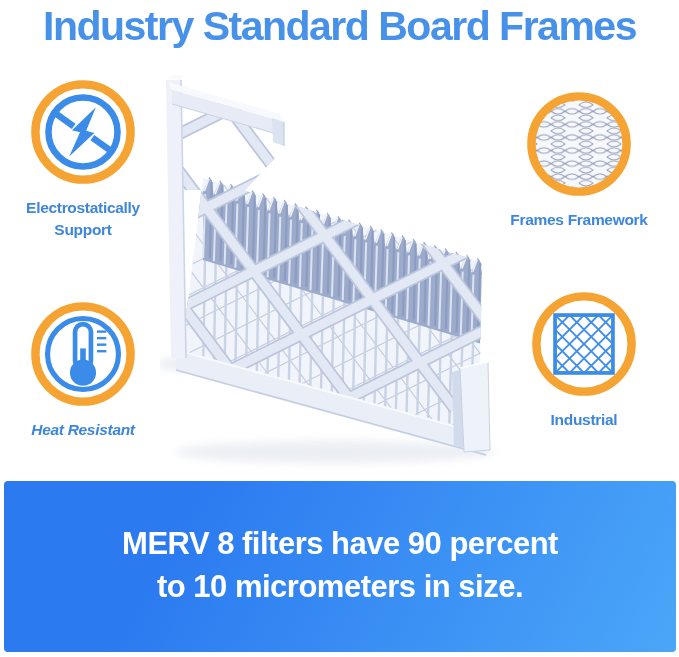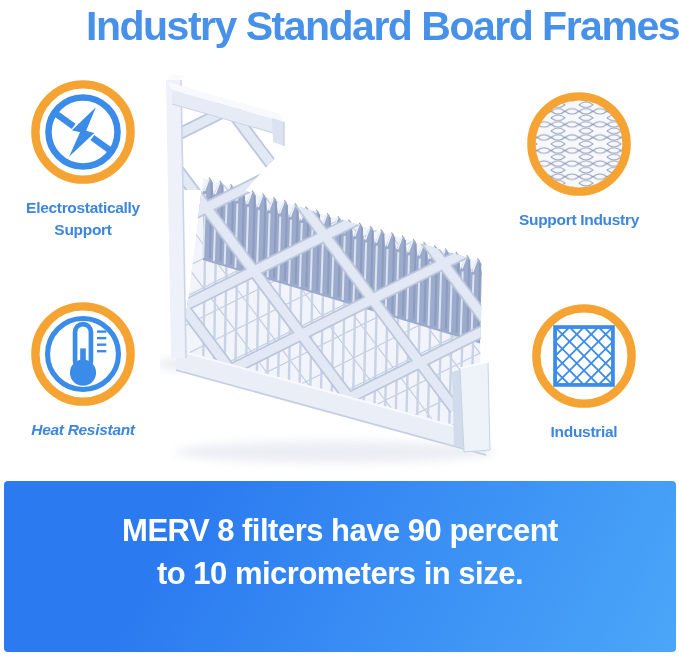--- a/index.html
+++ b/index.html
@@ -1,35 +1,35 @@
 <!DOCTYPE html>
 <html><head>
 <meta charset="utf-8">
 <style>
   html,body{margin:0;padding:0;background:#ffffff;}
   #stage{
     position:relative;width:679px;height:657px;background:#ffffff;overflow:hidden;
     font-family:"Liberation Sans", sans-serif;
   }
   .page-title{
-    position:absolute;top:0px;left:0;width:679px;text-align:right;
+    position:absolute;top:0px;left:0;width:679px;text-align:center;
     font-size:41px;font-weight:bold;letter-spacing:-1.5px;color:#4791e9;margin:0;line-height:52px;
   }
   .feature{position:absolute;text-align:center;}
   .feature .ic{display:block;margin:0 auto;}
   .caption{font-size:15.5px;font-weight:bold;color:#3e86dc;line-height:22px;margin-top:9px;letter-spacing:-0.3px;}
   #feat-electro{left:8px;top:76px;width:150px;}
   #feat-wire{left:500px;top:88px;width:158px;}
   #feat-heat{left:8px;top:298px;width:150px;font-style:italic;}
-  #feat-industrial{left:505px;top:300px;width:158px;}
+  #feat-industrial{left:505px;top:288px;width:158px;}
   #filter-art{position:absolute;left:160px;top:68px;width:345px;height:402px;}
   .banner{
     position:absolute;left:4px;right:3px;top:481px;bottom:5px;border-radius:4px;
     background:linear-gradient(118deg,#2b7af0 25%,#4ba6f8 100%);
-    color:#ffffff;text-align:center;padding-top:28px;box-sizing:border-box;
+    color:#ffffff;text-align:center;padding-top:41px;box-sizing:border-box;
   }
   .banner div{font-size:31px;font-weight:bold;line-height:43px;letter-spacing:-0.5px;}
 </style>
 </head>
 <body>
 
 <div id="stage">
 
   <h1 class="page-title">Industry Standard Board Frames</h1>
 
@@ -55,21 +55,21 @@
           <path d="M0,7 Q7.5,1 15,7 T30,7" stroke="#97a3bd" stroke-width="1.1" fill="none"></path>
           <path d="M0,7 Q7.5,13 15,7 T30,7" stroke="#8e9ab5" stroke-width="1.1" fill="none"></path>
           <path d="M0,0 Q7.5,6 15,0 T30,0" stroke="#99a5bf" stroke-width="1.1" fill="none"></path>
           <path d="M0,14 Q7.5,8 15,14 T30,14" stroke="#99a5bf" stroke-width="1.1" fill="none"></path>
         </pattern>
       </defs>
       <circle cx="0" cy="0" r="47" fill="url(#wirepat)"></circle>
       <circle cx="0" cy="0" r="51" fill="none" stroke="#f5a433" stroke-width="9"></circle>
     </svg>
     <div class="caption">
-      <div>Support Industry</div>
+      <div>Frames Framework</div>
     </div>
   </div>
 
   <div class="feature" id="feat-heat">
     <svg class="ic" width="112" height="112" viewBox="-60 -60 120 120">
       <circle cx="0" cy="0" r="51" fill="none" stroke="#f5a433" stroke-width="9"></circle>
       <circle cx="0" cy="0" r="38" fill="#ffffff" stroke="#3b8ce8" stroke-width="5.5"></circle>
       <rect x="-8.5" y="-32" width="17" height="48" rx="8.5" fill="#ffffff" stroke="#3b8ce8" stroke-width="5"></rect>
       <circle cx="0" cy="20" r="14" fill="#3b8ce8"></circle>
       <rect x="-3" y="-6" width="6" height="28" fill="#3b8ce8"></rect>

